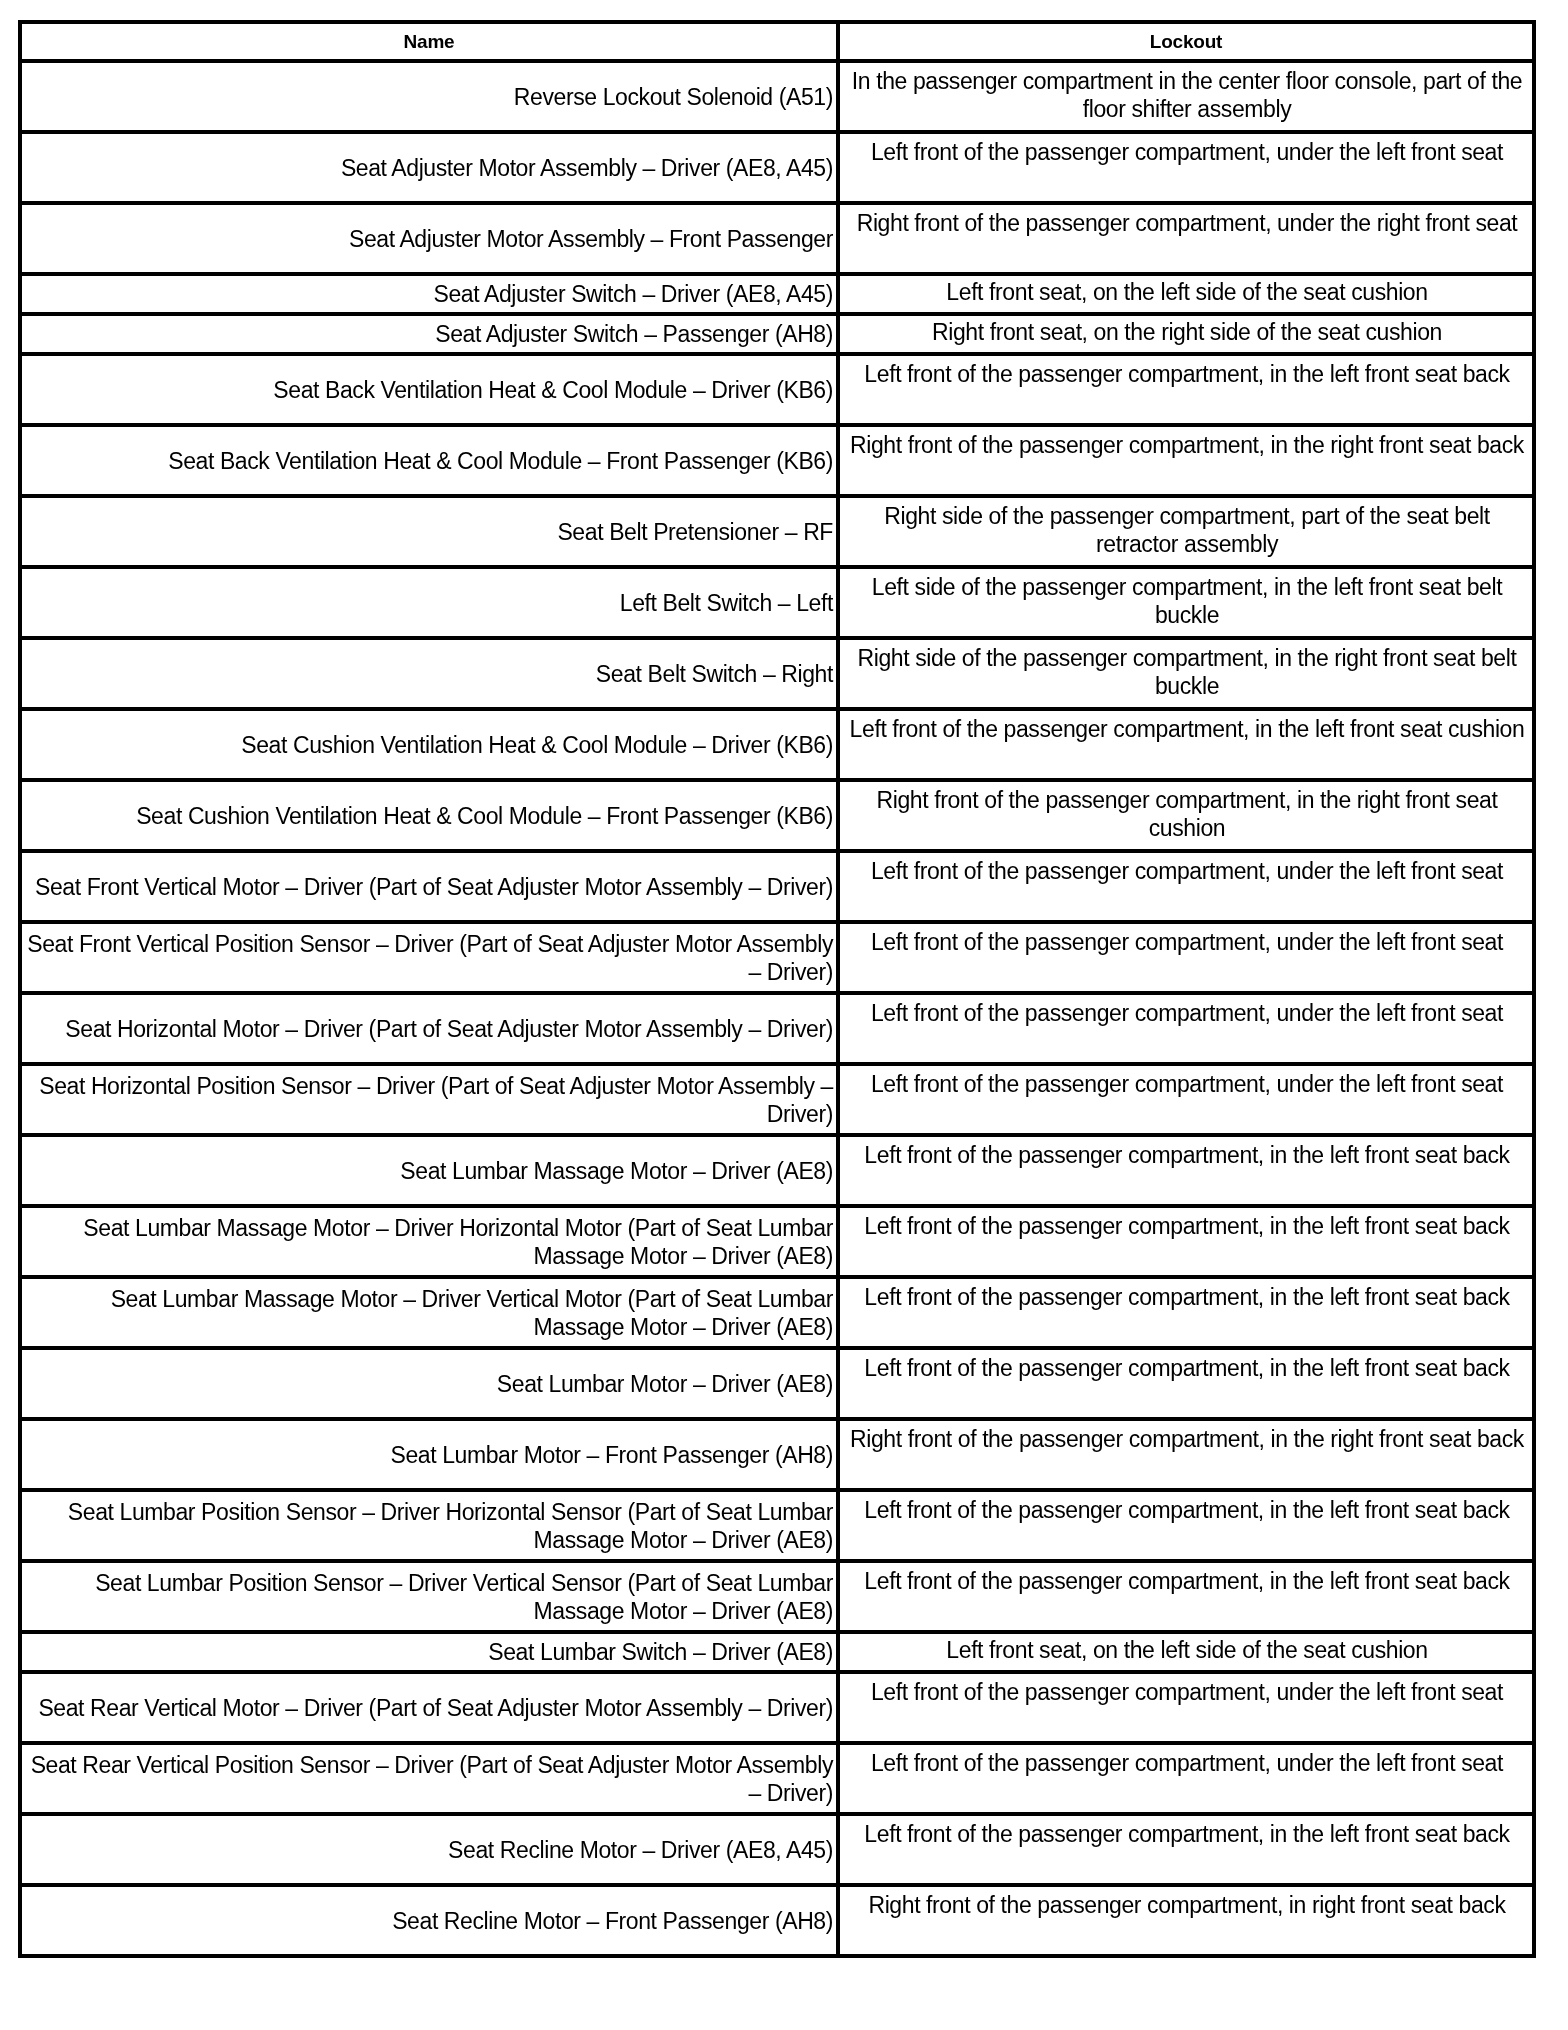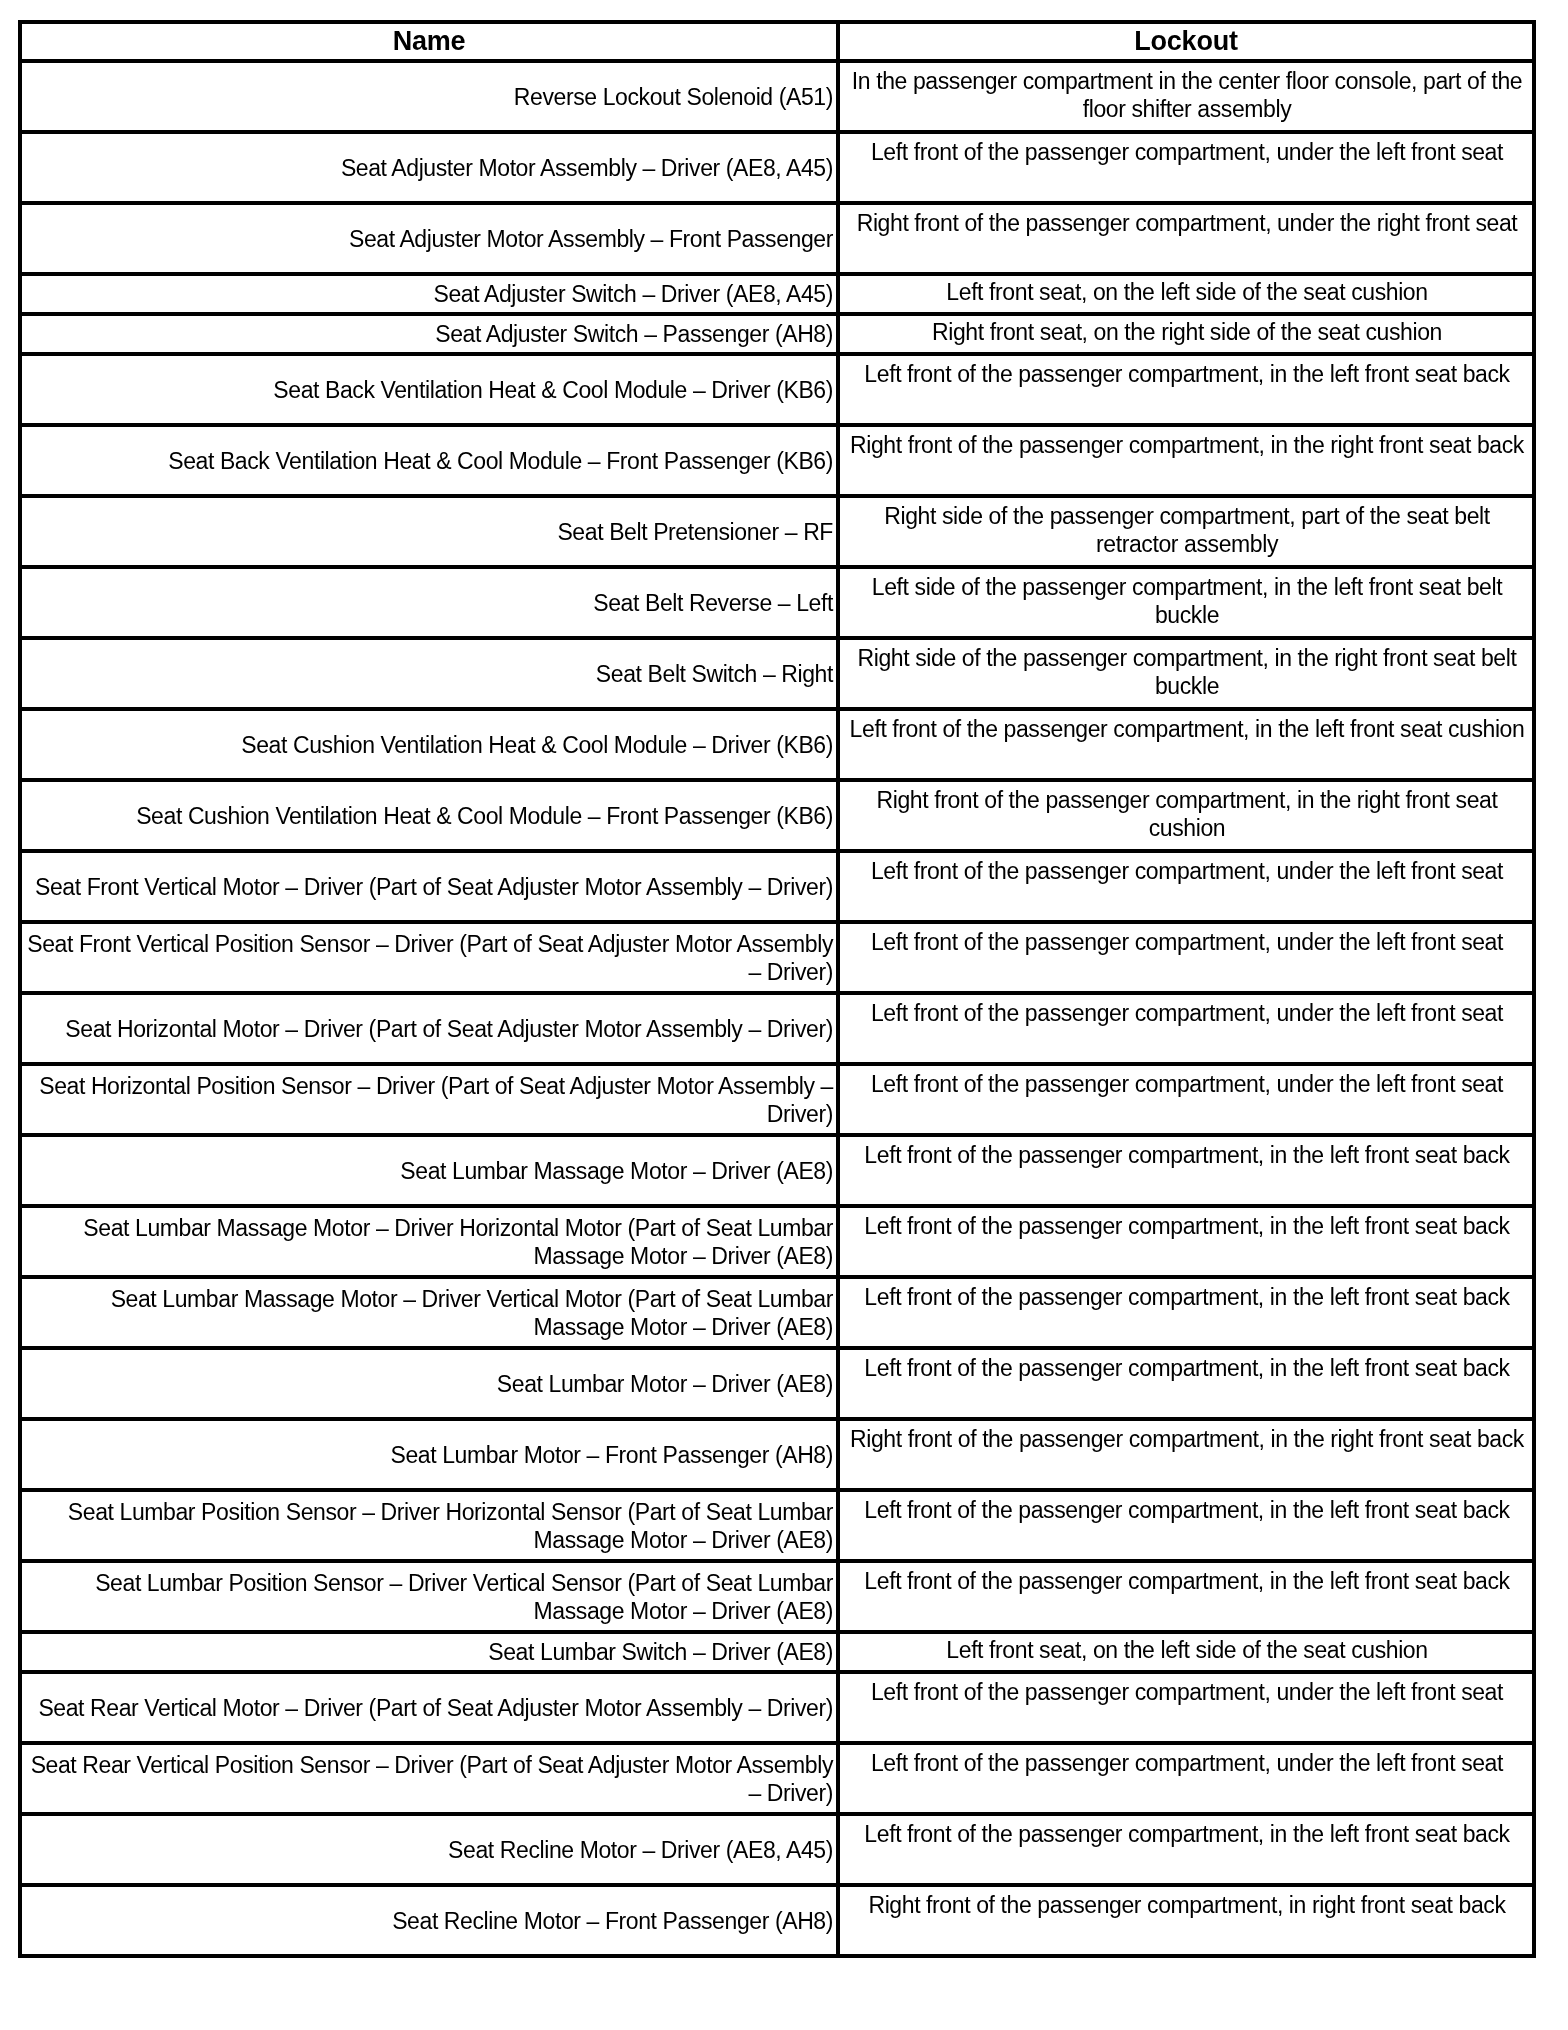--- a/index.html
+++ b/index.html
@@ -6,21 +6,21 @@
   body { width: 1568px; height: 2030px; position: relative; overflow: hidden; }
   .tbl {
     position: absolute; left: 18px; top: 20px; width: 1514px;
     border-collapse: collapse; table-layout: fixed;
     font-family: "Liberation Sans", sans-serif; color: #000;
   }
   .tbl col.c1 { width: 818px; }
   .tbl col.c2 { width: 696px; }
   .tbl th, .tbl td { border: 4px solid #000; padding: 0; vertical-align: middle; }
   .tbl th {
-    height: 35px; font-weight: bold; font-size: 27px; text-align: center;
+    height: 35px; font-weight: bold; font-size: 19px; text-align: center;
     letter-spacing: -0.2px;
   }
   .tbl td { font-size: 23px; line-height: 28px; letter-spacing: -0.4px; }
   .tbl tr.two td { height: 63px; }
   .tbl tr.one td { height: 34px; }
   .tbl td.name { text-align: right; padding: 0 3px; }
   .tbl td.loc { text-align: center; padding: 0 4px 0 6px; vertical-align: top; padding-top: 4px; }
   .tbl tr.one td.loc { padding-top: 2px; }
 </style>
 </head>
@@ -64,21 +64,21 @@
       </tr>
       <tr class="two">
         <td class="name">Seat Back Ventilation Heat &amp; Cool Module – Front Passenger (KB6)</td>
         <td class="loc">Right front of the passenger compartment, in the right front seat back</td>
       </tr>
       <tr class="two">
         <td class="name">Seat Belt Pretensioner – RF</td>
         <td class="loc">Right side of the passenger compartment, part of the seat belt retractor assembly</td>
       </tr>
       <tr class="two">
-        <td class="name">Seat Belt Reverse – Left</td>
+        <td class="name">Left Belt Switch – Left</td>
         <td class="loc">Left side of the passenger compartment, in the left front seat belt buckle</td>
       </tr>
       <tr class="two">
         <td class="name">Seat Belt Switch – Right</td>
         <td class="loc">Right side of the passenger compartment, in the right front seat belt buckle</td>
       </tr>
       <tr class="two">
         <td class="name">Seat Cushion Ventilation Heat &amp; Cool Module – Driver (KB6)</td>
         <td class="loc">Left front of the passenger compartment, in the left front seat cushion</td>
       </tr>

